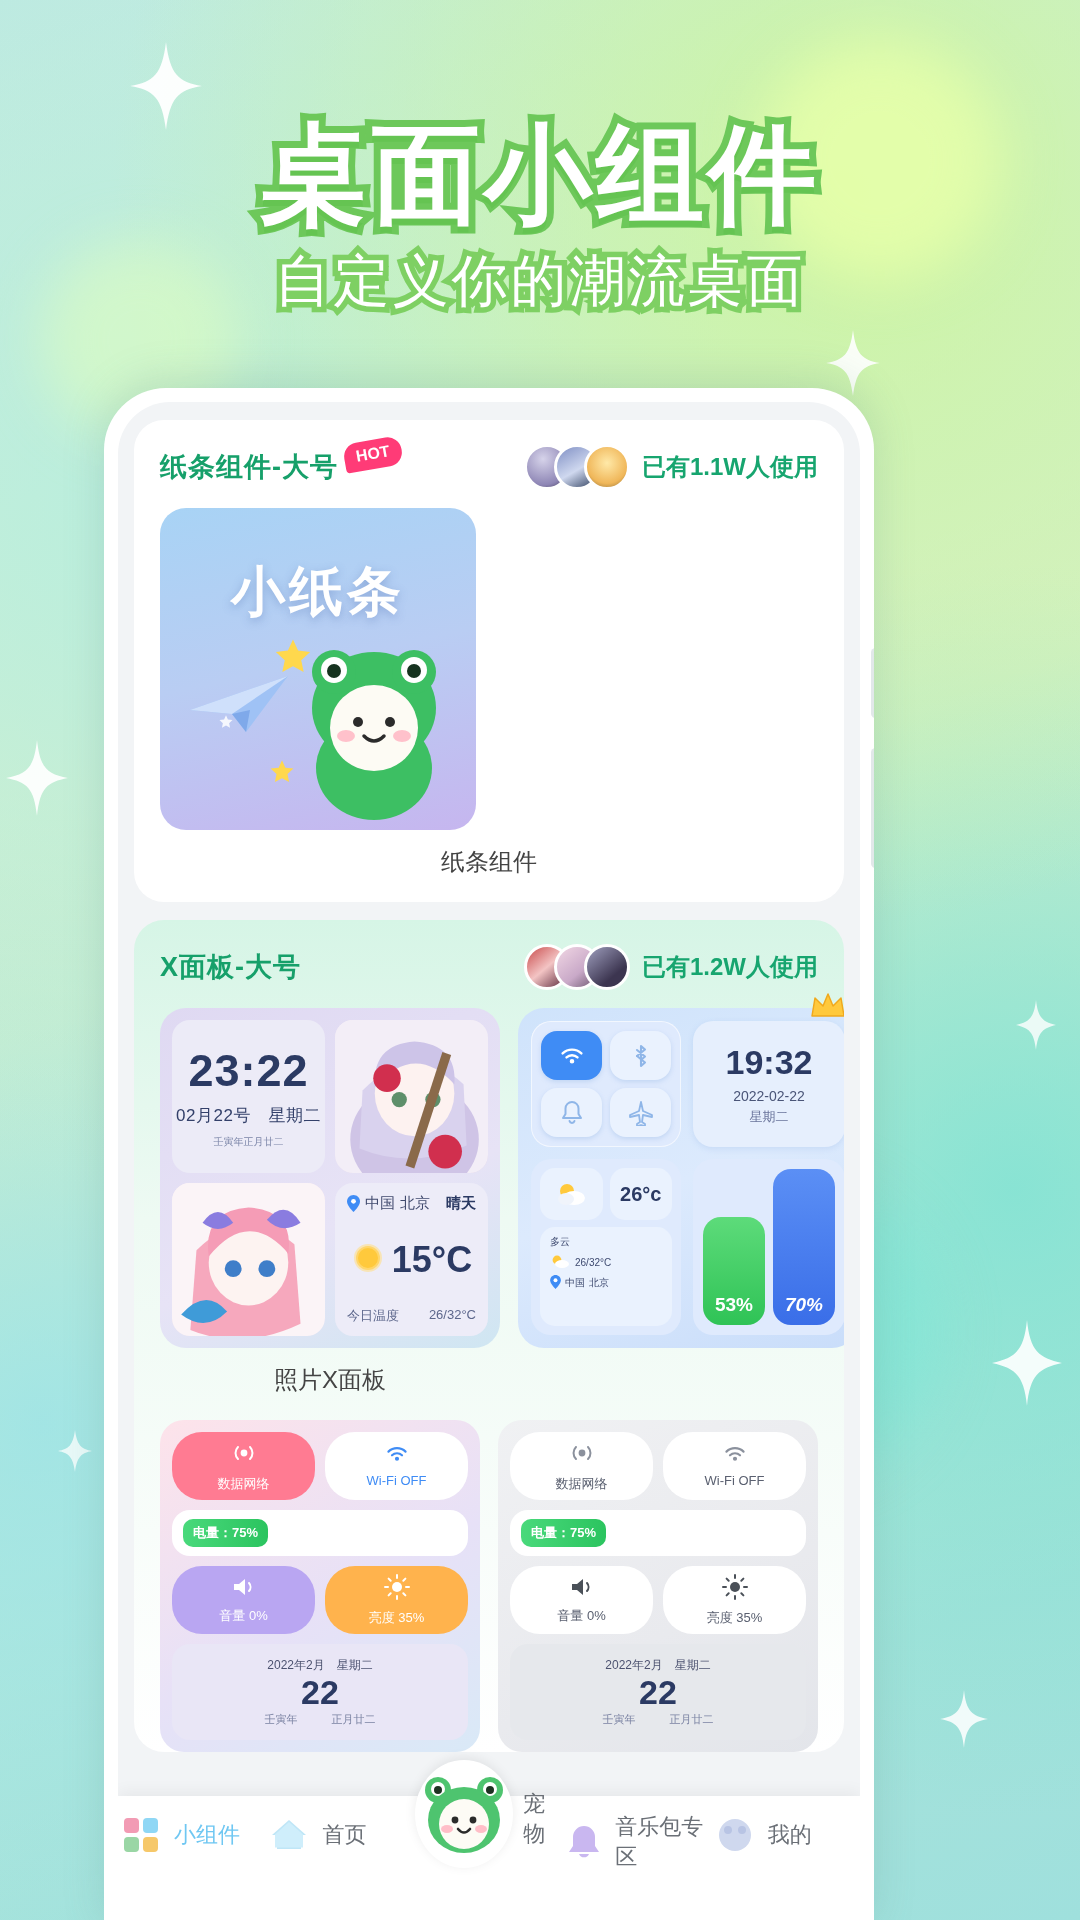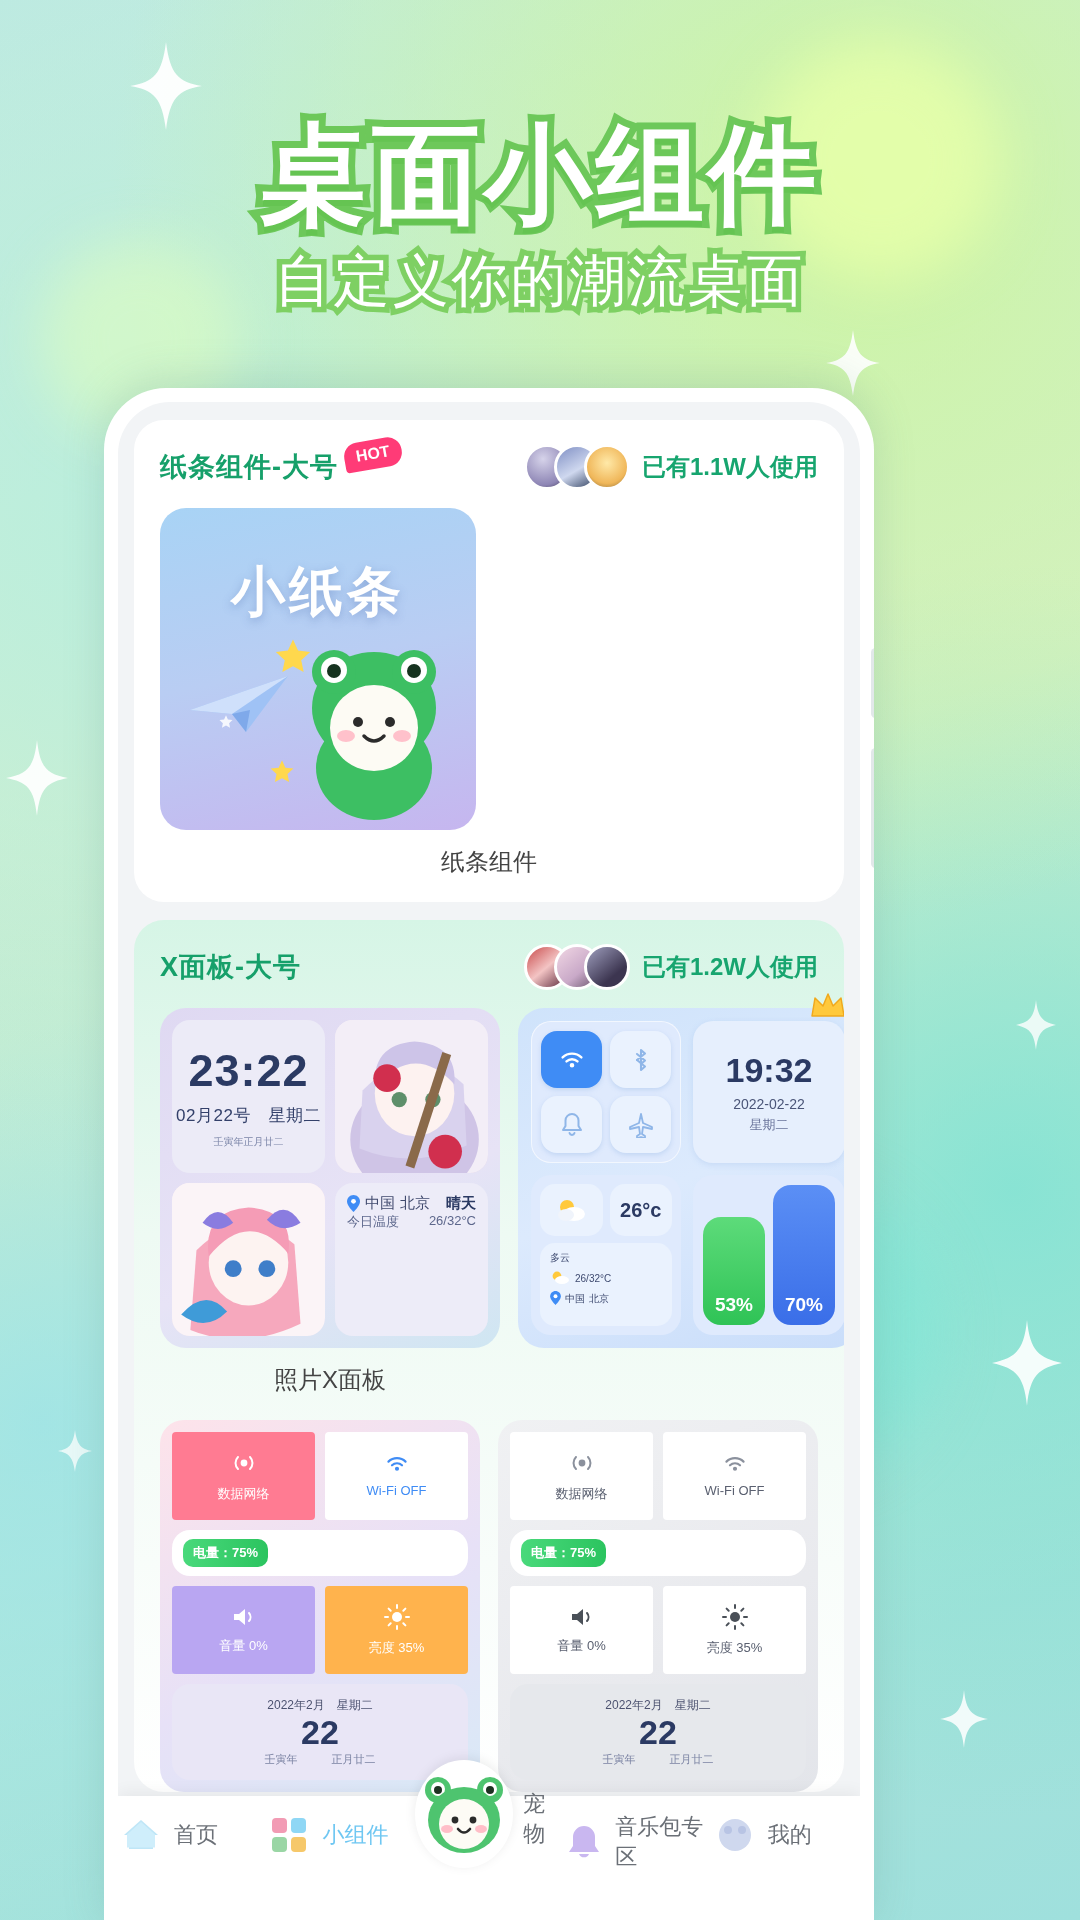--- a/index.html
+++ b/index.html
@@ -140,30 +140,30 @@
   .simclock .d { font-size:14px; color:#4a5578; margin-top:6px; }
   .simclock .w2 { font-size:13px; color:#6a749b; margin-top:4px; }
   .wx2 { background:#dfeafd; border-radius:20px; padding:9px; display:flex; flex-direction:column; gap:7px; }
   .wx2-row { display:flex; gap:7px; }
   .wx2-box { background:#eaf2fe; border-radius:15px; flex:1; display:flex; align-items:center;
              justify-content:center; min-height:52px; font-size:20px; font-weight:bold; color:#2b3a63; }
   .wx2-low { background:#eaf2fe; border-radius:15px; padding:8px 10px; font-size:10px; color:#3e4a70; flex:1; }
   .bar { width:62px; border-radius:18px; display:flex; align-items:flex-end; justify-content:center;
          color:#fff; font-size:19px; font-weight:bold; padding-bottom:9px; }
   .bar-g { height:108px; background:linear-gradient(180deg,#5ddb7a,#2fc356); }
-  .bar-b { height:140px; background:linear-gradient(180deg,#5b8ff5,#3a6ee8); }
+  .bar-b { height:156px; background:linear-gradient(180deg,#5b8ff5,#3a6ee8);font-style:italic; }
   .barwrap { background:#dfeafd; border-radius:20px; padding:10px; display:flex; gap:8px; align-items:flex-end; justify-content:center; }
 
   
   .ctrl-row { display:flex; gap:18px; padding:0 26px; }
   .ctrl-card { width:340px; border-radius:24px; padding:12px; display:grid;
                grid-template-columns:1fr 1fr; gap:10px; }
   .ctrl-a { background:linear-gradient(150deg,#fde3ea 0%,#e7e1f7 55%,#d9e9f7 100%); }
   .ctrl-b { background:linear-gradient(150deg,#f0f1f3 0%,#e9eaee 60%,#e3e5ea 100%); }
-  .sq { border-radius:4px; background:#fff; height:88px; display:flex; flex-direction:column;
+  .sq { border-radius:30px; background:#fff; height:68px; display:flex; flex-direction:column;
         align-items:center; justify-content:center; gap:5px; }
   .sq .lbl { font-size:13px; color:#5a6070; }
   .sq.pink { background:#ff7b92; } .sq.pink .lbl { color:#fff; }
   .sq.blue { background:#fff; }
   .sq.purple { background:#b9a6f2; } .sq.purple .lbl { color:#fff; }
   .sq.orange { background:#ffb34d; } .sq.orange .lbl { color:#fff; }
   .batt { border-radius:18px; background:#fff; padding:9px 11px; font-size:14px; color:#3b4250;
           display:flex; align-items:center; }
   .battbar { background:linear-gradient(90deg,#49d97b,#2bc45f); border-radius:10px;
              padding:5px 10px; color:#fff; font-size:13px; font-weight:bold; }
@@ -362,20 +362,29 @@
                   <div class="wx-top">
                     <span class="pin">
                       <svg width="13" height="17" viewBox="0 0 13 17">
                           <path d="M6.5 0C2.9 0 0 2.9 0 6.5 0 11 6.5 17 6.5 17S13 11 13 6.5C13 2.9 10.1 0 6.5 0z" fill="#3f8cf5"></path>
                           <circle cx="6.5" cy="6.3" r="2.4" fill="#fff"></circle>
                         </svg>
                     </span>
                     <span class="city">中国</span>
                     <span class="city">北京</span>
                     <span class="cond">晴天</span>
+                  </div>
+                  <div class="wx-mid">
+                    <span>
+                      <svg width="34" height="34" viewBox="0 0 34 34">
+                          <circle cx="17" cy="17" r="12" fill="#ffc93c"></circle>
+                          <circle cx="17" cy="17" r="12" fill="none" stroke="#ffe08a" stroke-width="4" opacity=".6"></circle>
+                        </svg>
+                    </span>
+                    <span class="wx-temp">15°C</span>
                   </div>
                   <div class="wx-bot">
                     <span>今日温度</span>
                     <span class="r">26/32°C</span>
                   </div>
                 </div>
               </div>
               <div class="cap">照片X面板</div>
             </div>
 
@@ -568,39 +577,39 @@
               </div>
             </div>
           </div>
 
         </div>
       </div>
 
     </div>
 
     <div class="nav" style="left:0;right:0;">
-      <div class="nav-item">
-        <div class="nav-icon">
-          <svg width="42" height="42" viewBox="0 0 42 42">
-              <path d="M21 6 L38 21 h-5 v14 H9 V21 H4 Z" fill="#bfe6f7"></path>
-              <path d="M21 8 L35 20.5 v13 H7 v-13 Z" fill="#cfeefb"></path>
-            </svg>
-        </div>
-        <div class="nav-lbl">首页</div>
-      </div>
       <div class="nav-item active">
         <div class="nav-icon">
           <svg width="42" height="42" viewBox="0 0 42 42">
             <rect x="4" y="4" width="15" height="15" rx="4" fill="#f29bb4"></rect>
             <rect x="23" y="4" width="15" height="15" rx="4" fill="#8fd7f5"></rect>
             <rect x="4" y="23" width="15" height="15" rx="4" fill="#9ad6a5"></rect>
             <rect x="23" y="23" width="15" height="15" rx="4" fill="#f6c86a"></rect>
           </svg>
         </div>
         <div class="nav-lbl">小组件</div>
+      </div>
+      <div class="nav-item">
+        <div class="nav-icon">
+          <svg width="42" height="42" viewBox="0 0 42 42">
+              <path d="M21 6 L38 21 h-5 v14 H9 V21 H4 Z" fill="#bfe6f7"></path>
+              <path d="M21 8 L35 20.5 v13 H7 v-13 Z" fill="#cfeefb"></path>
+            </svg>
+        </div>
+        <div class="nav-lbl">首页</div>
       </div>
       <div class="nav-item">
         <div class="pet-bubble">
           <svg width="92" height="88" viewBox="0 0 92 88">
             <circle cx="20" cy="20" r="13" fill="#4ec46f"></circle>
             <circle cx="72" cy="20" r="13" fill="#4ec46f"></circle>
             <circle cx="20" cy="19" r="7" fill="#fff"></circle>
               <circle cx="72" cy="19" r="7" fill="#fff"></circle>
             <circle cx="20" cy="20" r="4" fill="#1d3322"></circle>
               <circle cx="72" cy="20" r="4" fill="#1d3322"></circle>

